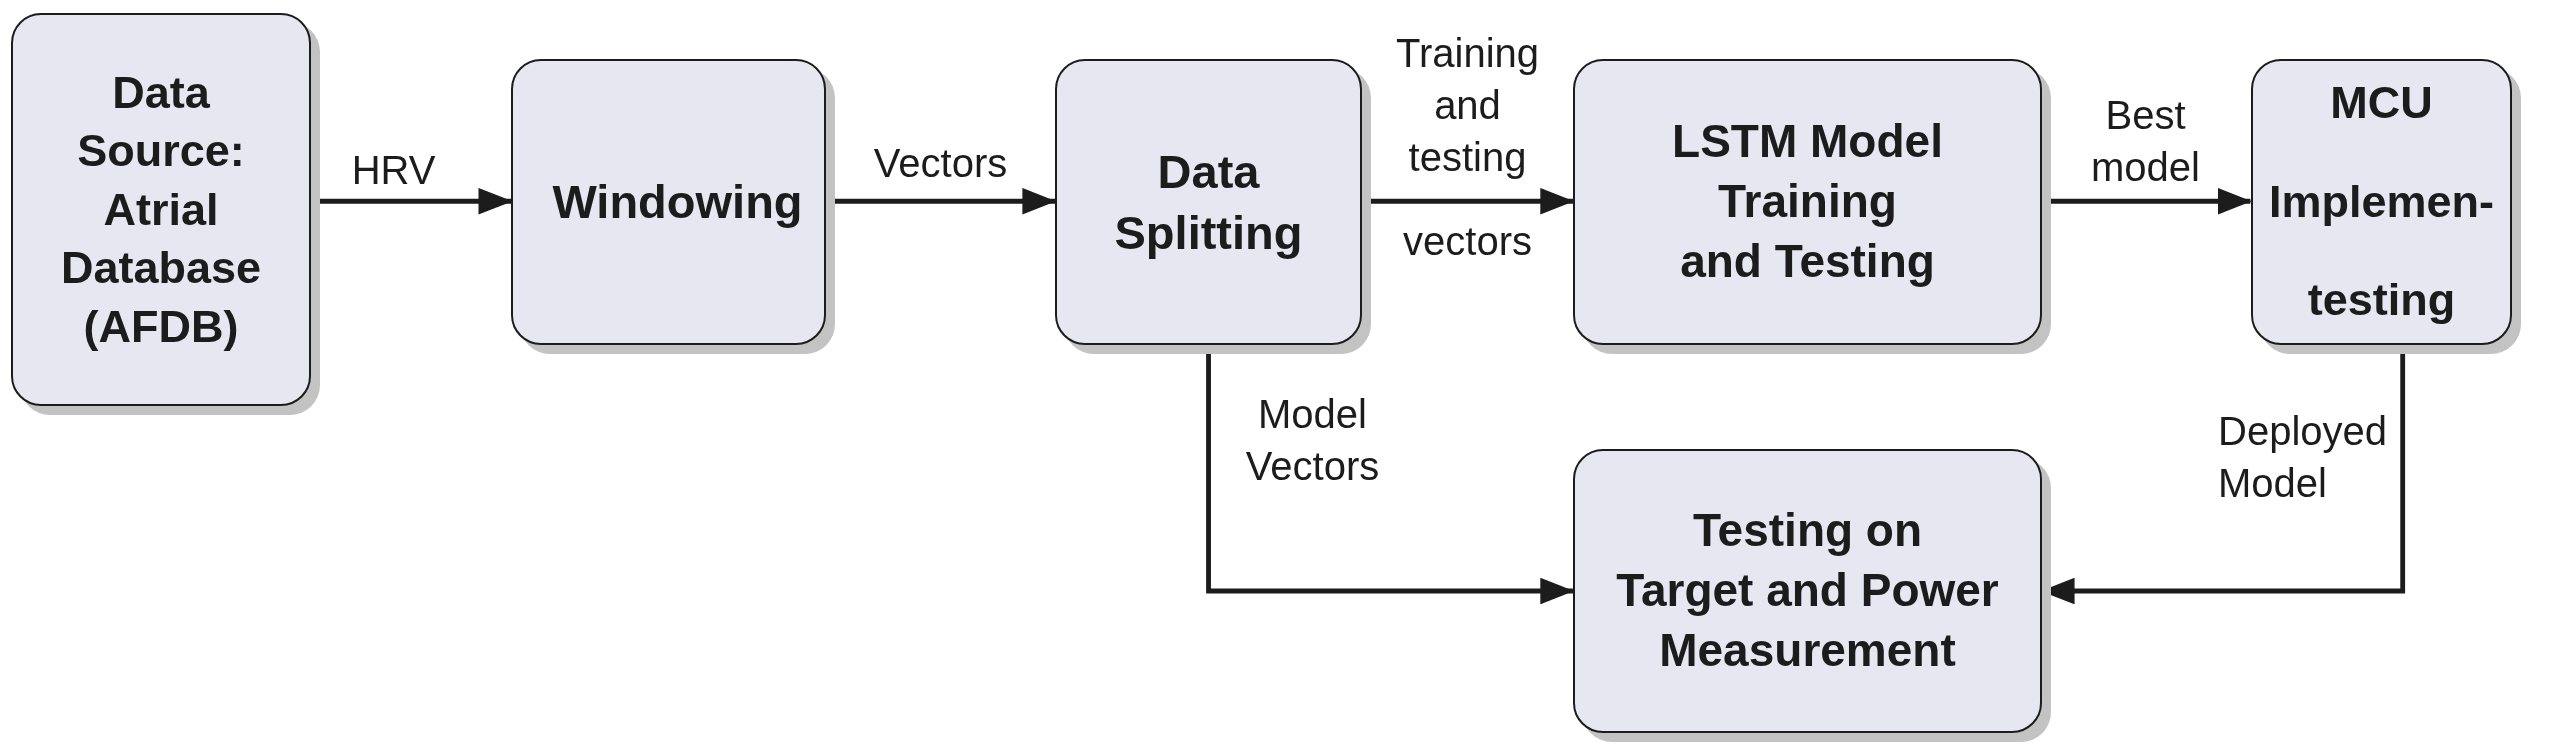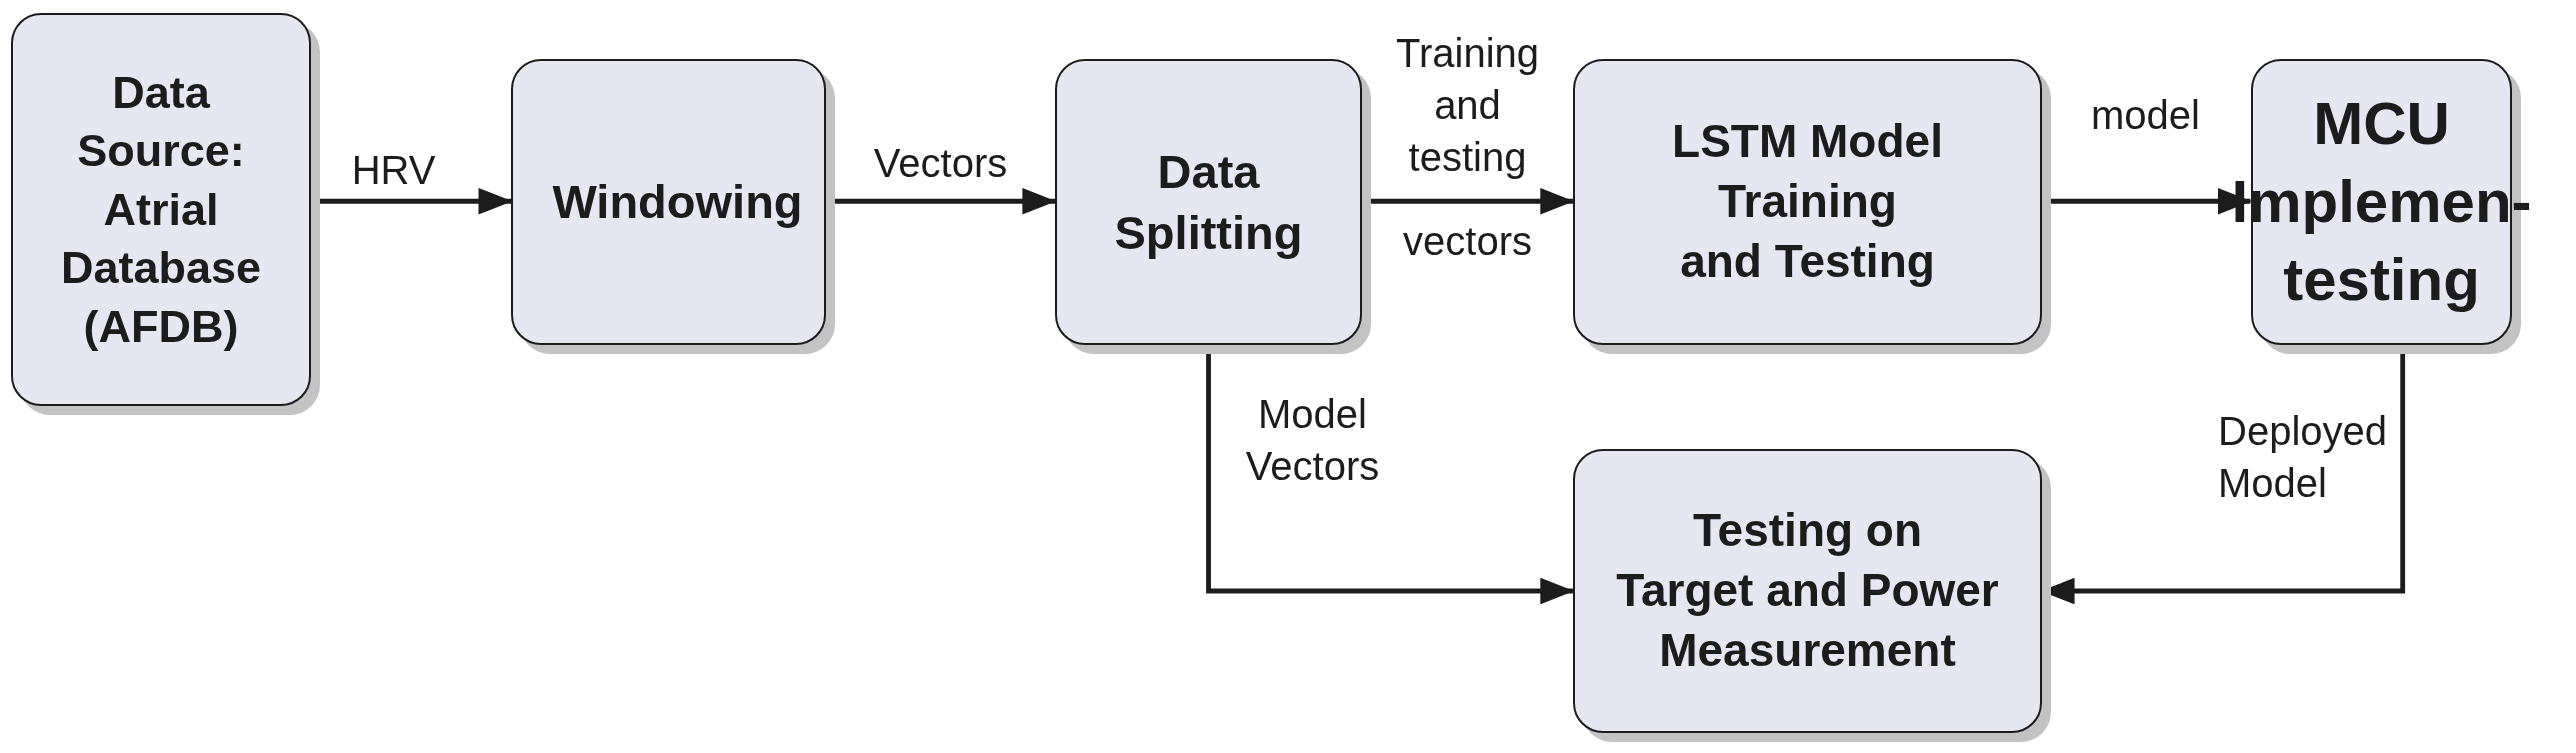--- a/index.html
+++ b/index.html
@@ -40,21 +40,21 @@
     line-height:1.3;
     color:var(--ink);
   }
   .elabel span{display:block;white-space:nowrap;}
 
   
   #n-data-source   {left:11px;  top:13.3px; width:300px; height:393px; font-size:45px;}
   #n-windowing     {left:511px; top:59px; width:315px; height:286px; font-size:47px;padding-left:18px;}
   #n-data-splitting{left:1055px;top:59px; width:307px; height:286px; font-size:47px;}
   #n-lstm          {left:1573px;top:59px; width:469px; height:286px; font-size:46px;}
-  #n-mcu           {left:2251px;top:59px; width:261px; height:286px; font-size:60px;}
+  #n-mcu           {left:2251px;top:59px; width:261px; height:286px; font-size:45px;gap:40px;}
   #n-testing-target{left:1573px;top:449px;width:469px; height:284px; font-size:46px;}
 
   
   #l-hrv           {left:303px; top:138px;width:181px;margin-top:6px;}
   #l-vectors       {left:850px;top:137px;width:181px;}
   #l-train-above   {left:1371px;top:27px; width:193px;}
   #l-train-below   {left:1371px;top:215px;width:193px;}
   #l-best-model    {left:2055px;top:89px;width:181px;}
   #l-test-vectors  {left:1222px;top:388px;width:181px;}
   #l-deployed      {left:2218px;top:391px;width:175px;text-align:left;margin-top:14px;}
@@ -125,20 +125,21 @@
     <span>Training</span>
     <span>and</span>
     <span>testing</span>
   </div>
 
   <div class="elabel" id="l-train-below">
     <span>vectors</span>
   </div>
 
   <div class="elabel" id="l-best-model">
+    <span>Best</span>
     <span>model</span>
   </div>
 
   <div class="elabel" id="l-test-vectors">
     <span>Model</span>
     <span>Vectors</span>
   </div>
 
   <div class="elabel" id="l-deployed">
     <span>Deployed</span>

